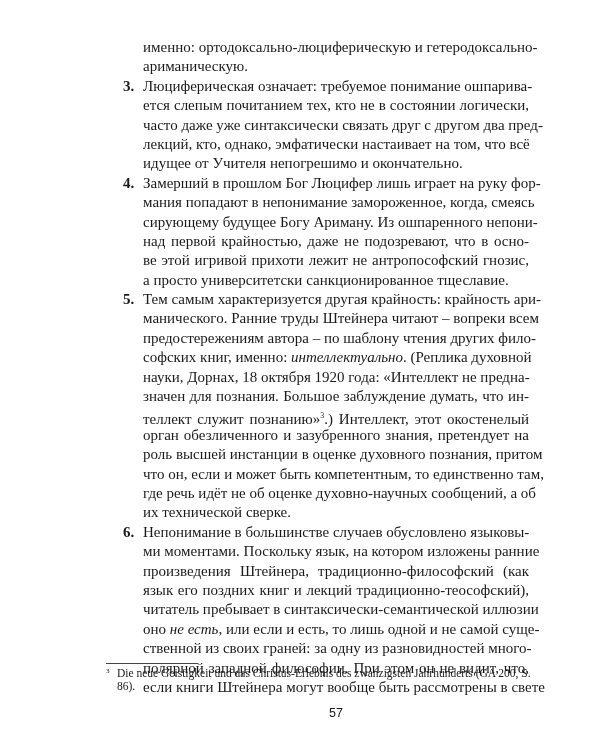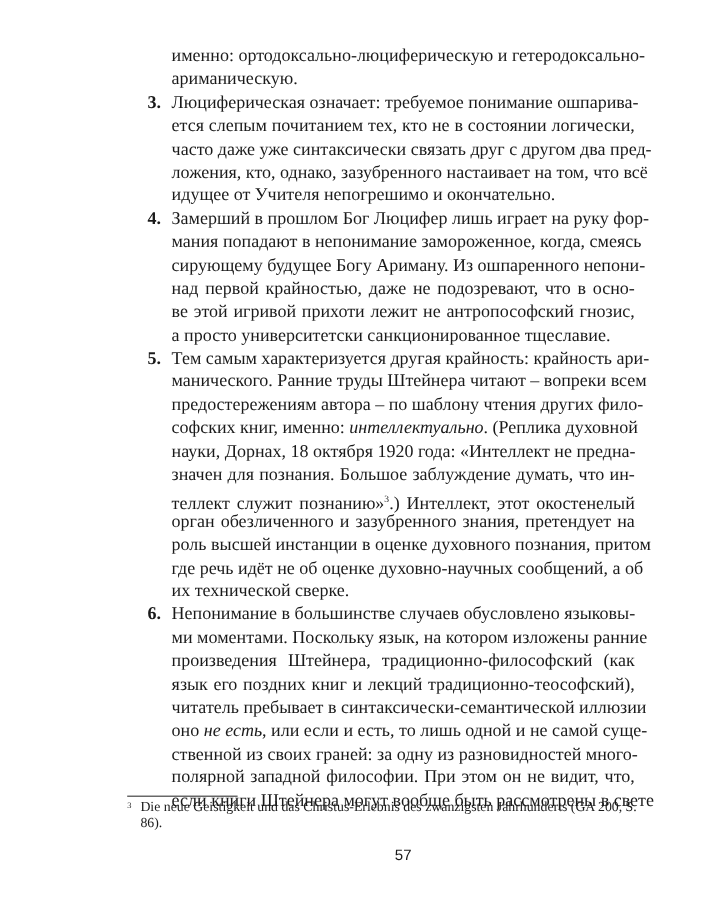--- a/index.html
+++ b/index.html
@@ -23,37 +23,38 @@
 </head>
 <body>
 
 <div class="page">
   <div class="body-text" id="body-text">
       <span class="line">именно: ортодоксально-люциферическую и гетеродоксально-</span>
       <span class="line last">ариманическую.</span>
       <span class="line"><span class="num">3.</span>Люциферическая означает: требуемое понимание ошпарива-</span>
       <span class="line">ется слепым почитанием тех, кто не в состоянии логически,</span>
       <span class="line">часто даже уже синтаксически связать друг с другом два пред-</span>
-      <span class="line">ложения, кто, однако, зазубренного настаивает на том, что всё</span>
+      <span class="line">лекций, кто, однако, эмфатически настаивает на том, что всё</span>
       <span class="line last">идущее от Учителя непогрешимо и окончательно.</span>
       <span class="line"><span class="num">4.</span>Замерший в прошлом Бог Люцифер лишь играет на руку фор-</span>
       <span class="line">мания попадают в непонимание замороженное, когда, смеясь</span>
       <span class="line">сирующему будущее Богу Ариману. Из ошпаренного непони-</span>
       <span class="line">над первой крайностью, даже не подозревают, что в осно-</span>
       <span class="line">ве этой игривой прихоти лежит не антропософский гнозис,</span>
       <span class="line last">а просто университетски санкционированное тщеславие.</span>
       <span class="line"><span class="num">5.</span>Тем самым характеризуется другая крайность: крайность ари-</span>
       <span class="line">манического. Ранние труды Штейнера читают – вопреки всем</span>
       <span class="line">предостережениям автора – по шаблону чтения других фило-</span>
       <span class="line">софских книг, именно: <span class="it">интеллектуально</span>. (Реплика духовной</span>
       <span class="line">науки, Дорнах, 18 октября 1920 года: «Интеллект не предна-</span>
       <span class="line">значен для познания. Большое заблуждение думать, что ин-</span>
       <span class="line">теллект служит познанию»<span class="sup">3</span>.) Интеллект, этот окостенелый</span>
       <span class="line">орган обезличенного и зазубренного знания, претендует на</span>
       <span class="line">роль высшей инстанции в оценке духовного познания, притом</span>
+      <span class="line">что он, если и может быть компетентным, то единственно там,</span>
       <span class="line">где речь идёт не об оценке духовно-научных сообщений, а об</span>
       <span class="line last">их технической сверке.</span>
       <span class="line"><span class="num">6.</span>Непонимание в большинстве случаев обусловлено языковы-</span>
       <span class="line">ми моментами. Поскольку язык, на котором изложены ранние</span>
       <span class="line">произведения Штейнера, традиционно-философский (как</span>
       <span class="line">язык его поздних книг и лекций традиционно-теософский),</span>
       <span class="line">читатель пребывает в синтаксически-семантической иллюзии</span>
       <span class="line">оно <span class="it">не есть</span>, или если и есть, то лишь одной и не самой суще-</span>
       <span class="line">ственной из своих граней: за одну из разновидностей много-</span>
       <span class="line">полярной западной философии. При этом он не видит, что,</span>

